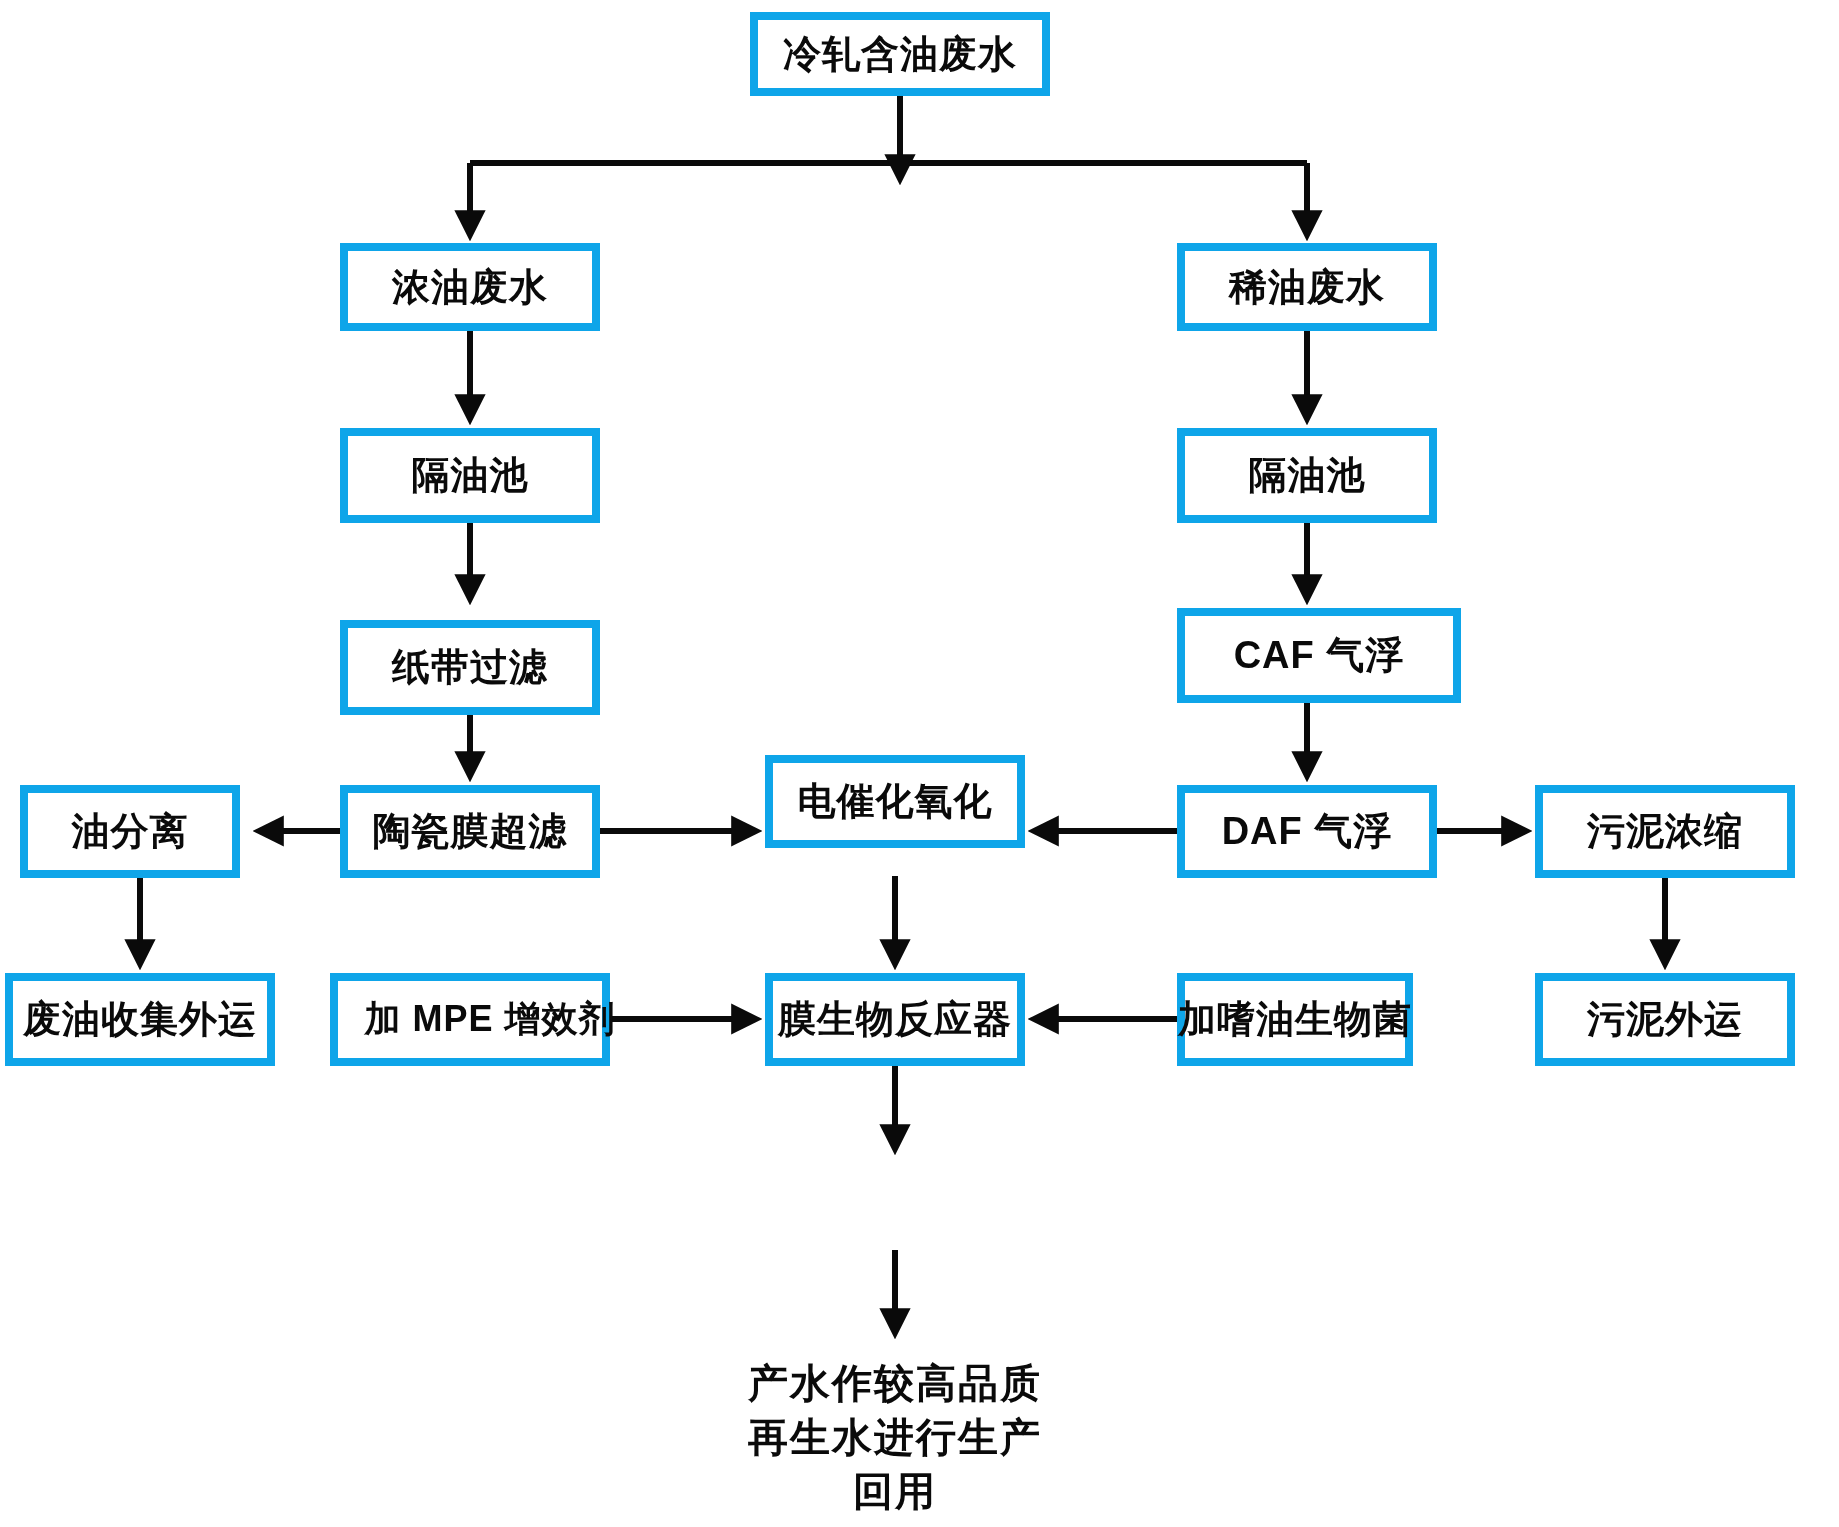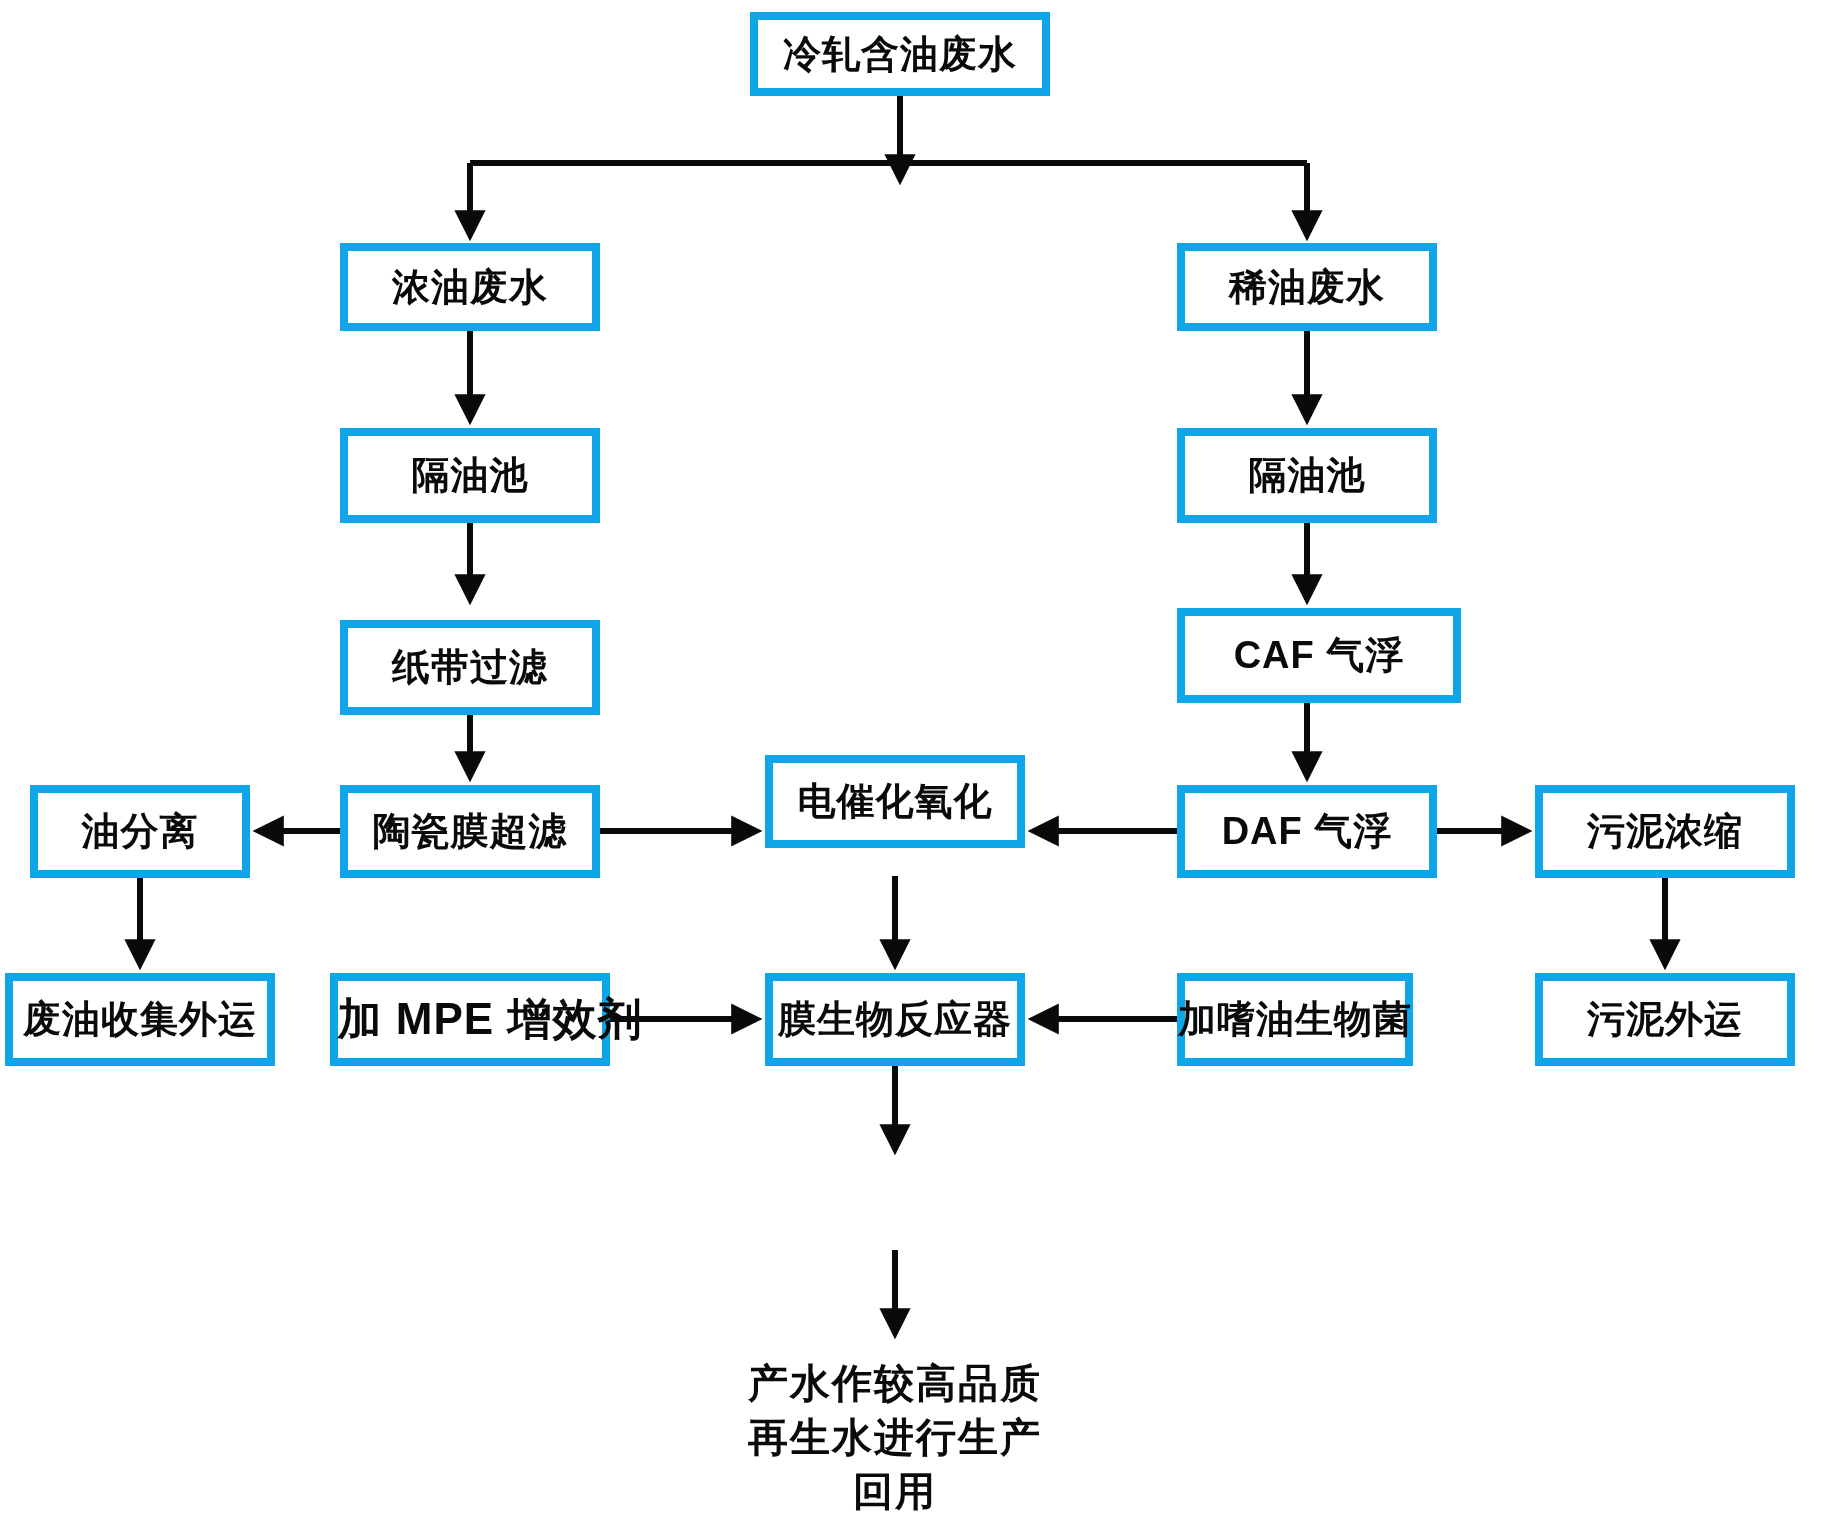--- a/index.html
+++ b/index.html
@@ -22,21 +22,21 @@
     background: #ffffff;
     display: flex;
     align-items: center;
     justify-content: center;
     font-size: 38px;
     font-weight: 700;
     letter-spacing: 1px;
     color: #0a0a0a;
     white-space: nowrap;
   }
-  .node.small { font-size: 44px; padding-left: 40px; }
+  .node.small { font-size: 36px; padding-left: 40px; }
   #connectors {
     position: absolute;
     left: 0;
     top: 0;
     width: 1839px;
     height: 1527px;
   }
   .final-note {
     position: absolute;
     left: 620px;
@@ -100,21 +100,21 @@
   <div class="node" style="left:1177px; top:243px; width:260px; height:88px;">稀油废水</div>
 
   <div class="node" style="left:340px; top:428px; width:260px; height:95px;">隔油池</div>
 
   <div class="node" style="left:1177px; top:428px; width:260px; height:95px;">隔油池</div>
 
   <div class="node" style="left:340px; top:608px; width:260px; height:95px;margin-top:12px;">纸带过滤</div>
 
   <div class="node" style="left:1177px; top:608px; width:284px; height:95px;">CAF 气浮</div>
 
-  <div class="node" style="left:30px; top:785px; width:220px; height:93px;">油分离</div>
+  <div class="node" style="left:20px; top:785px; width:220px; height:93px;">油分离</div>
 
   <div class="node" style="left:340px; top:785px; width:260px; height:93px;">陶瓷膜超滤</div>
 
   <div class="node" style="left:765px; top:755px; width:260px; height:93px;">电催化氧化</div>
 
   <div class="node" style="left:1177px; top:785px; width:260px; height:93px;">DAF 气浮</div>
 
   <div class="node" style="left:1535px; top:785px; width:260px; height:93px;">污泥浓缩</div>
 
   <div class="node" style="left:5px; top:973px; width:270px; height:93px;">废油收集外运</div>

